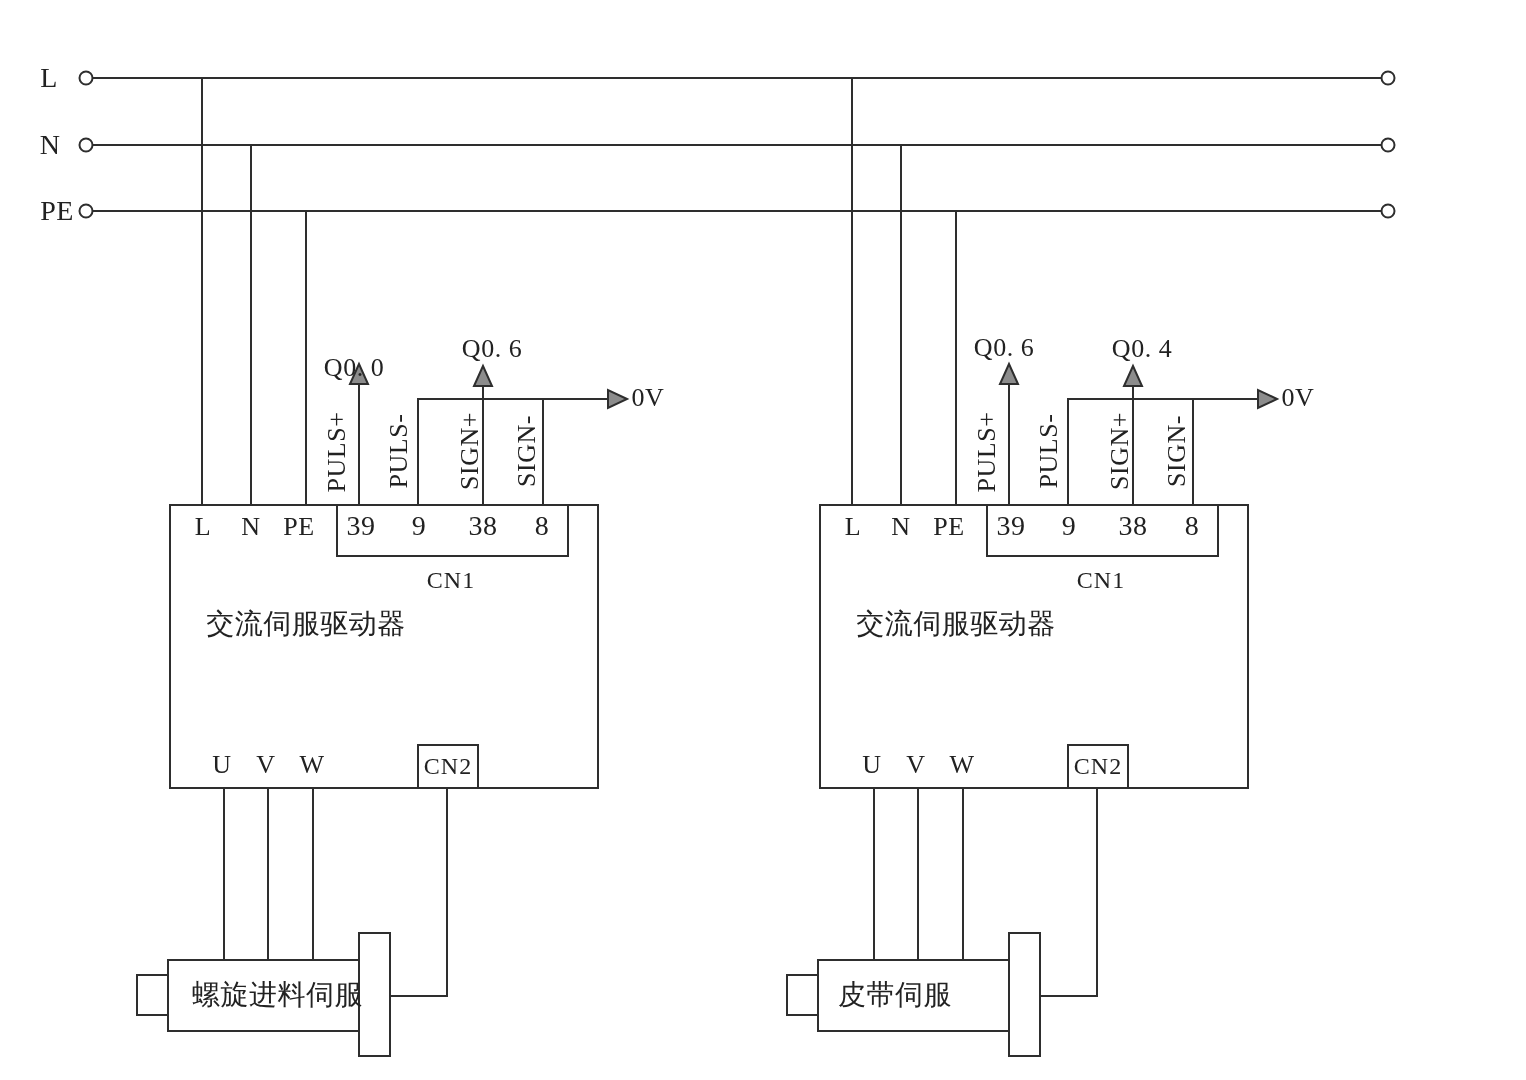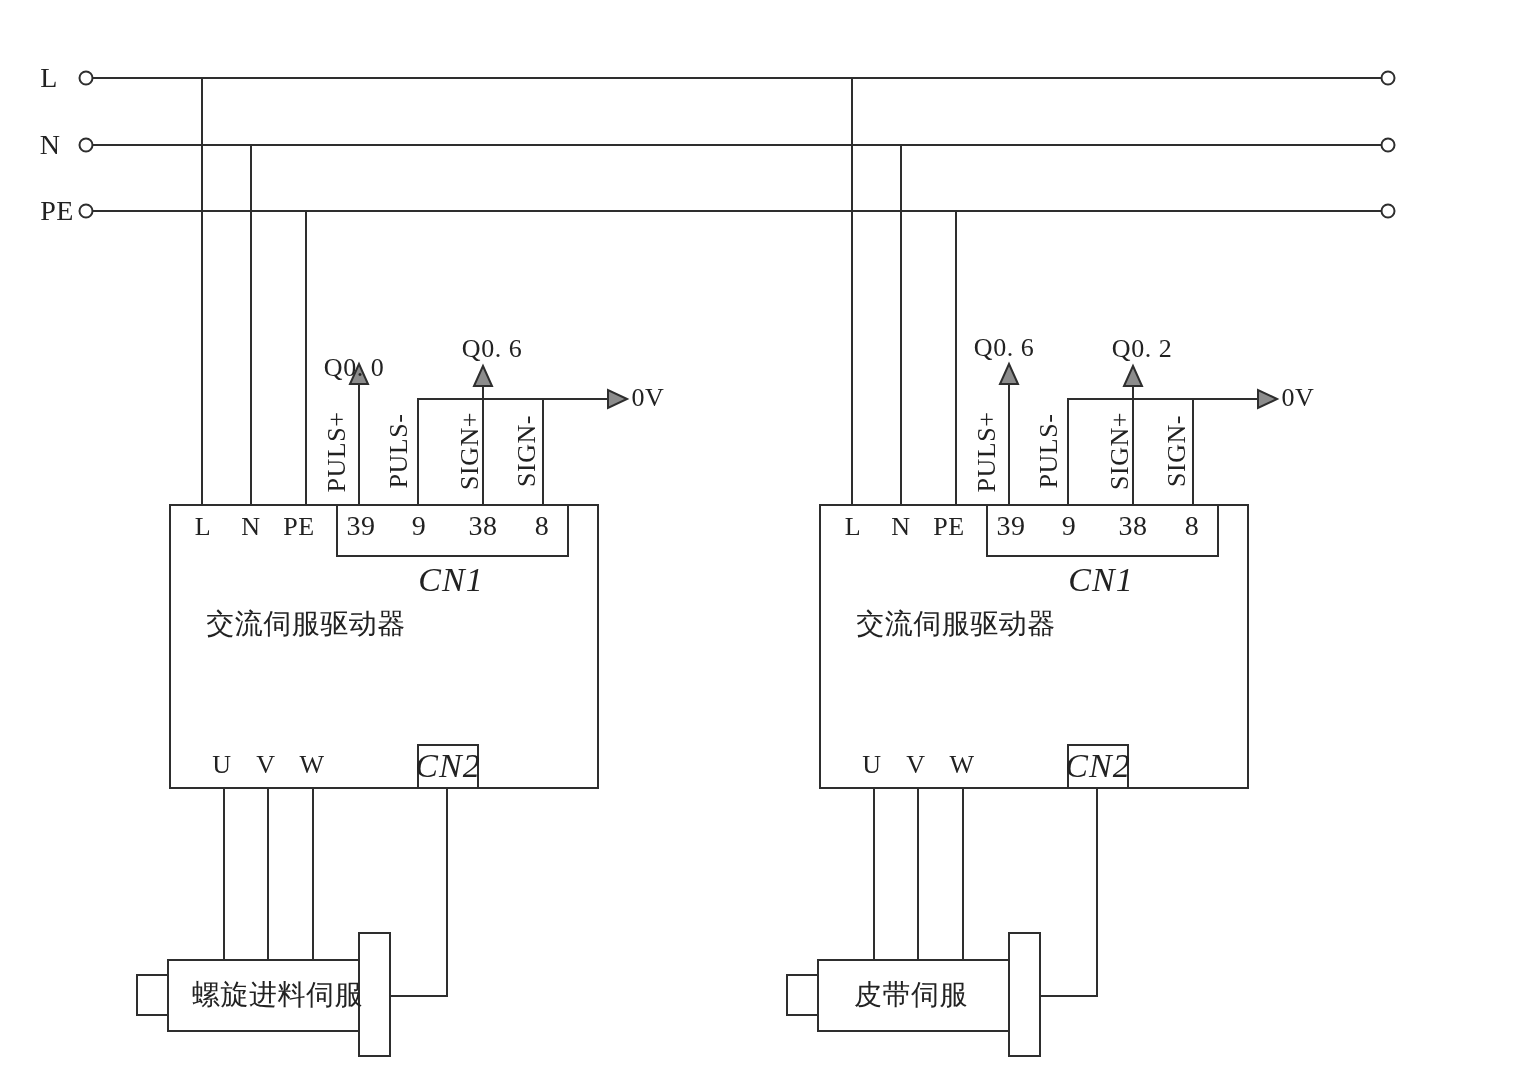--- a/index.html
+++ b/index.html
@@ -16,21 +16,21 @@
     position:absolute;
     transform:translate(-50%,-50%);
     white-space:nowrap;
     font-size:26px;
     line-height:1;
     letter-spacing:0.5px;
     color:#222;
   }
   .lbl.rot{transform:translate(-50%,-50%) rotate(-90deg);}
   .lbl.big{font-size:28px;}
-  .lbl.cn{font-size:34px;letter-spacing:1px;font-style:italic;}
+  .lbl.cn{font-size:24px;letter-spacing:1px;}
   .lbl.leftalign{transform:translate(0,-50%);}
   .unit{position:absolute;left:0;top:0;width:0;height:0;}
   .unit.second{left:650px;}
 </style>
 </head>
 <body>
 
 <div class="canvas">
 
   <svg width="1526" height="1080" viewBox="0 0 1526 1080" fill="none" stroke="#2e2e2e" stroke-width="2">
@@ -97,35 +97,35 @@
     <div class="lbl big" style="left:306px;top:624px">交流伺服驱动器</div>
     <div class="lbl" style="left:222px;top:765px">U</div>
     <div class="lbl" style="left:266px;top:765px">V</div>
     <div class="lbl" style="left:312px;top:765px">W</div>
     <div class="lbl cn" style="left:448px;top:766px">CN2</div>
     <div class="lbl big leftalign" style="left:192px;top:995px">螺旋进料伺服</div>
   </div>
 
   <div class="unit second">
     <div class="lbl" style="left:354px;top:348px">Q0. 6</div>
-    <div class="lbl" style="left:492px;top:349px">Q0. 2</div>
+    <div class="lbl" style="left:492px;top:349px">Q0. 4</div>
     <div class="lbl" style="left:648px;top:398px">0V</div>
     <div class="lbl rot" style="left:337px;top:452px">PULS+</div>
     <div class="lbl rot" style="left:399px;top:451px">PULS-</div>
     <div class="lbl rot" style="left:470px;top:451px">SIGN+</div>
     <div class="lbl rot" style="left:527px;top:451px">SIGN-</div>
     <div class="lbl" style="left:203px;top:527px">L</div>
     <div class="lbl" style="left:251px;top:527px">N</div>
     <div class="lbl" style="left:299px;top:527px">PE</div>
     <div class="lbl big" style="left:361px;top:526px">39</div>
     <div class="lbl big" style="left:419px;top:526px">9</div>
     <div class="lbl big" style="left:483px;top:526px">38</div>
     <div class="lbl big" style="left:542px;top:526px">8</div>
     <div class="lbl cn" style="left:451px;top:580px">CN1</div>
     <div class="lbl big" style="left:306px;top:624px">交流伺服驱动器</div>
     <div class="lbl" style="left:222px;top:765px">U</div>
     <div class="lbl" style="left:266px;top:765px">V</div>
     <div class="lbl" style="left:312px;top:765px">W</div>
     <div class="lbl cn" style="left:448px;top:766px">CN2</div>
-    <div class="lbl big leftalign" style="left:204px;top:995px">皮带伺服</div>
+    <div class="lbl big leftalign" style="left:188px;top:995px">皮带伺服</div>
   </div>
 
 </div>
 
 </body></html>

